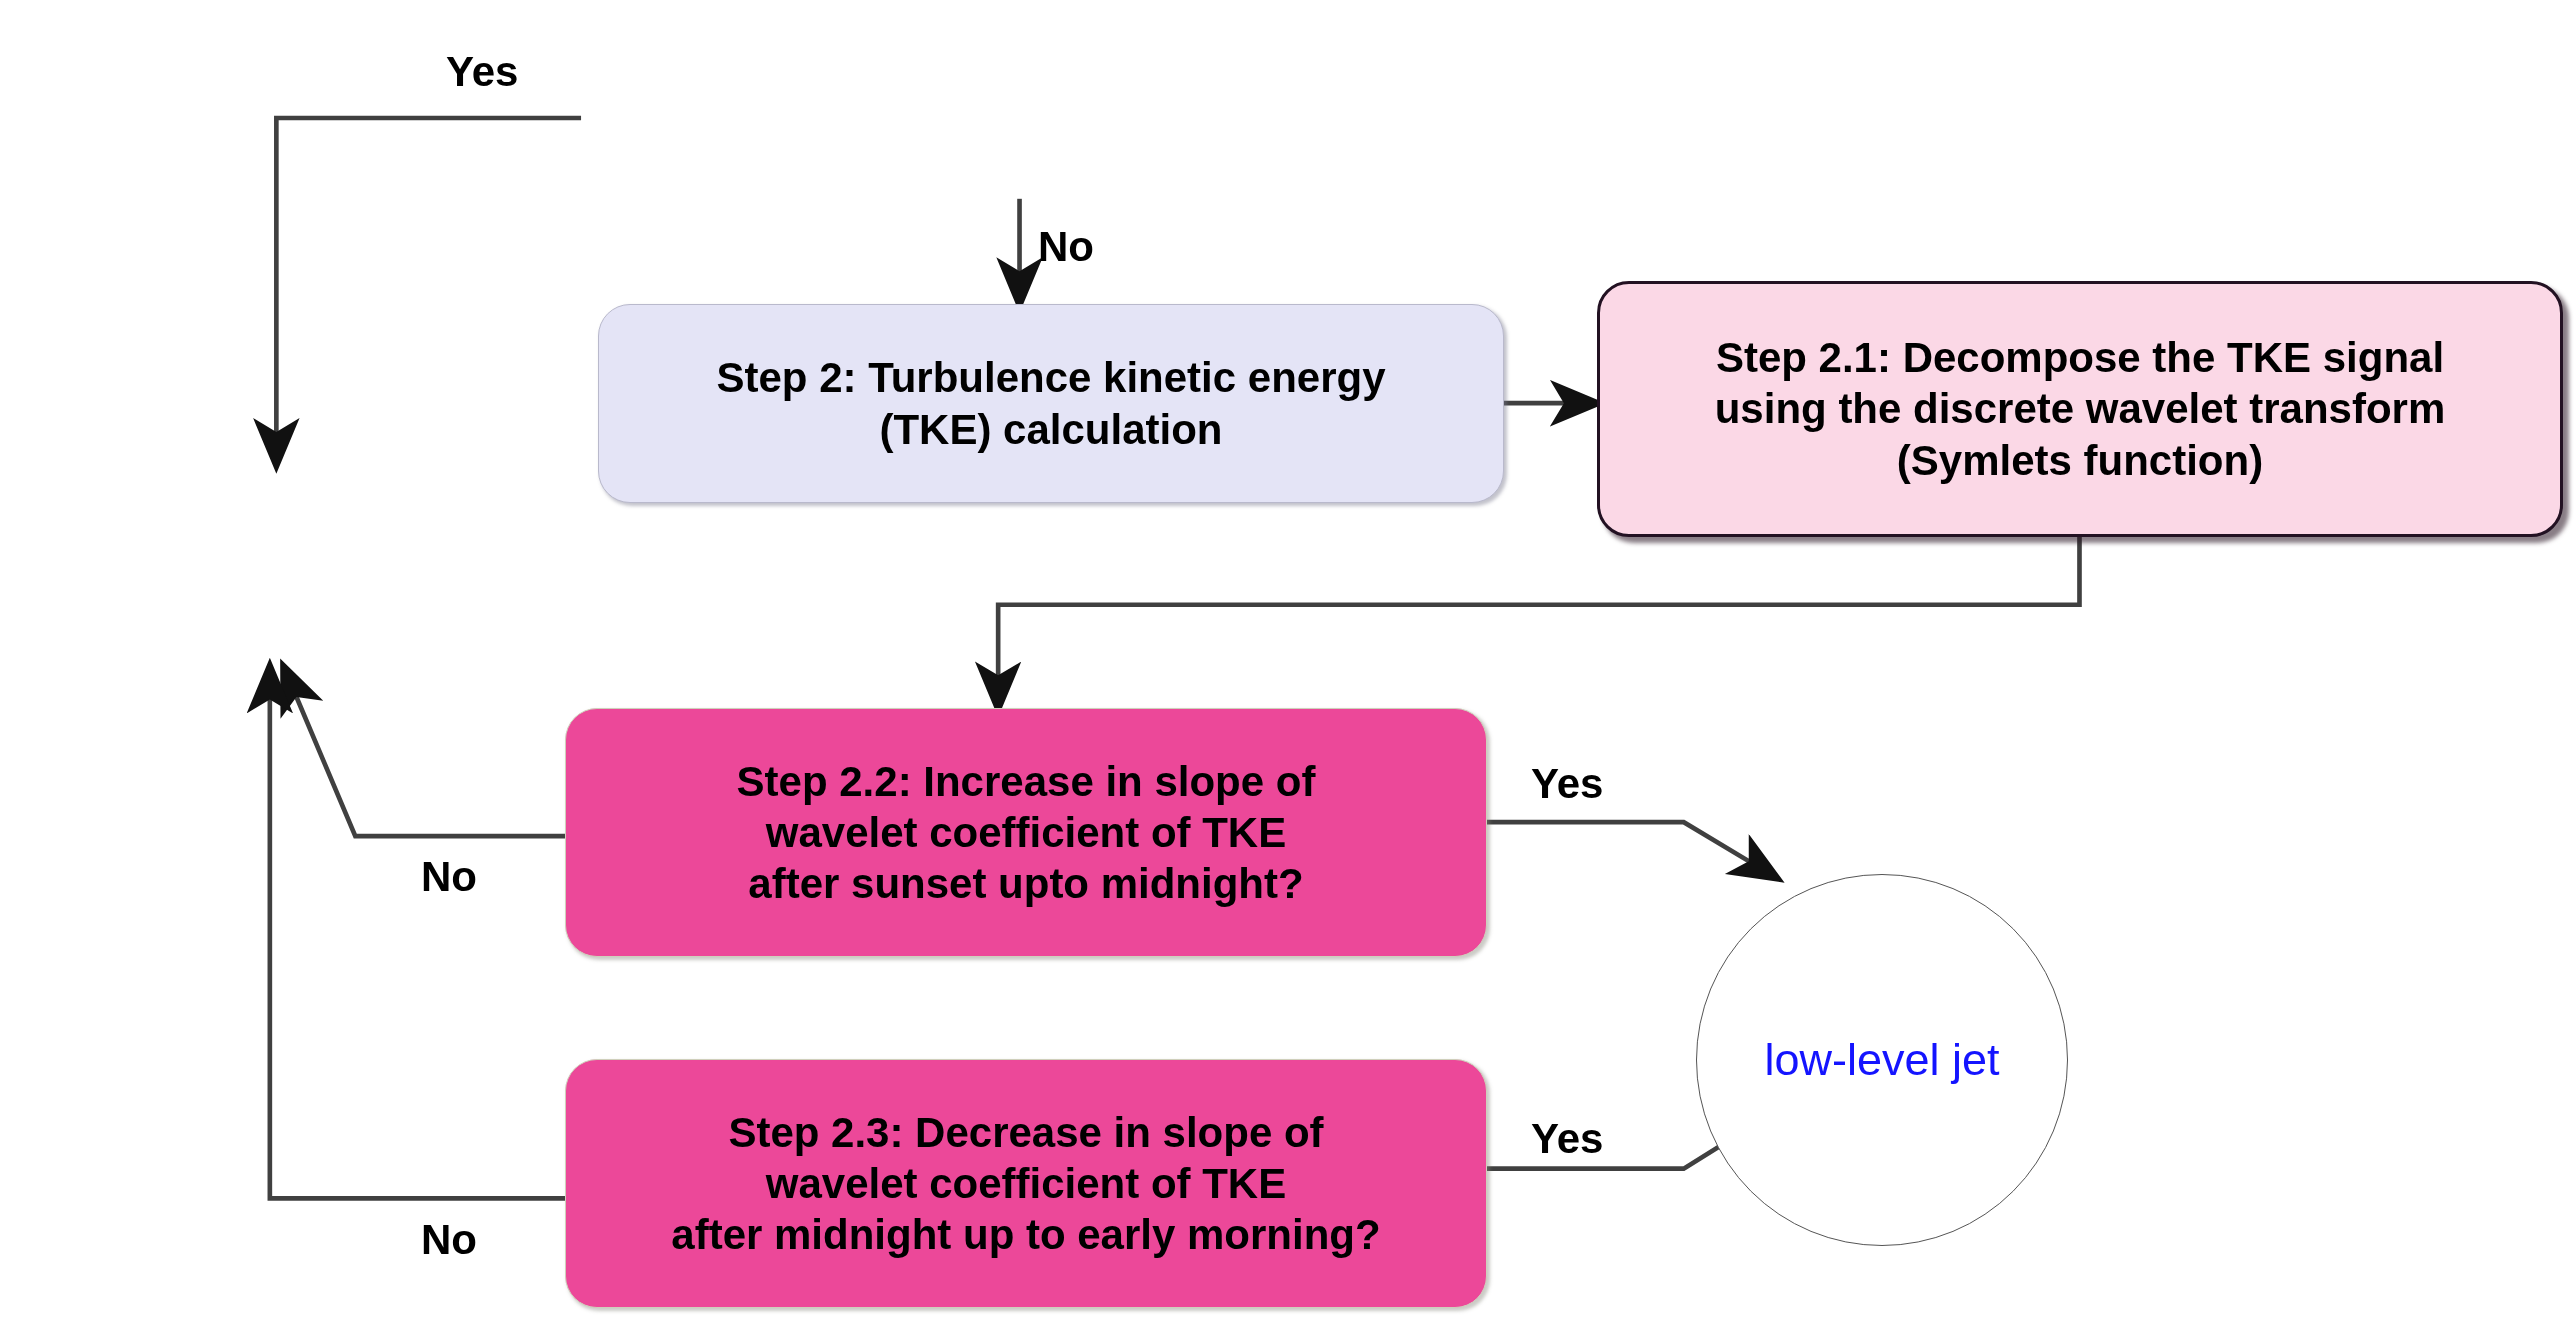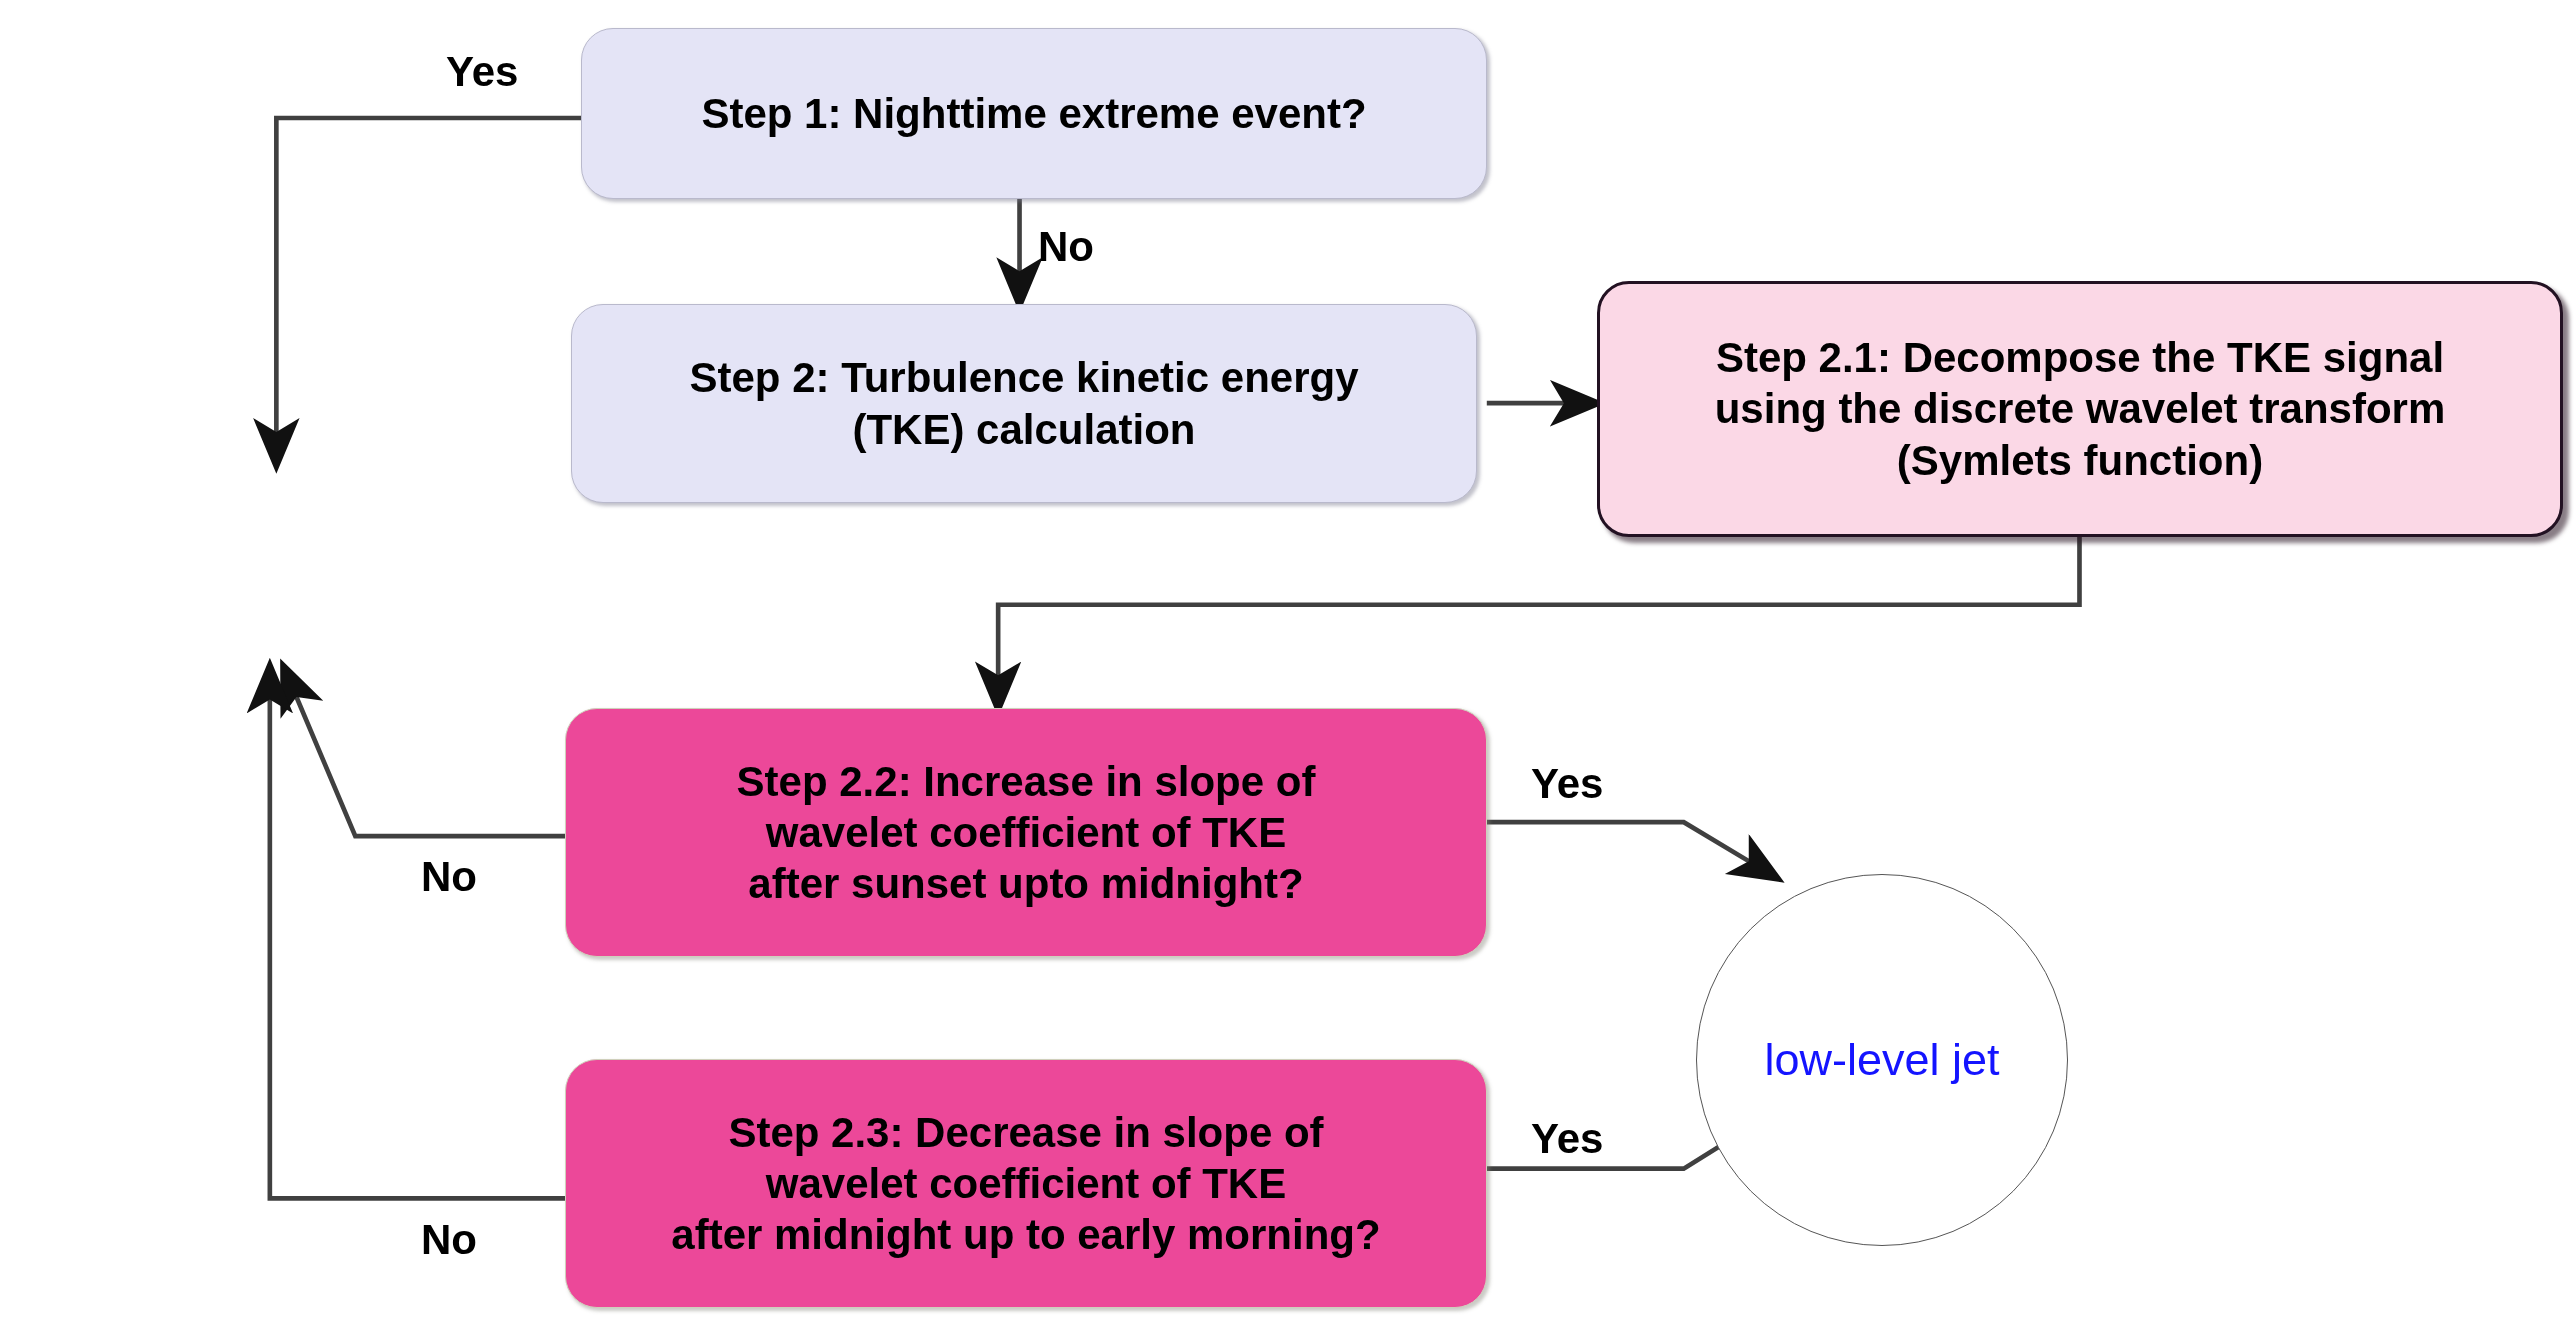--- a/index.html
+++ b/index.html
@@ -105,25 +105,22 @@
     <path d="M 1600,885 L 1812,885 L 1912,945" fill="none" stroke="#404040" stroke-width="5" marker-end="url(#arrow)"></path>
 
     <path d="M 1600,1010 L 1600,1010" fill="none" stroke="none"></path>
     <path d="M 608,900 L 382,900 L 305,718" fill="none" stroke="#404040" stroke-width="5" marker-end="url(#arrow)"></path>
 
     <path d="M 1600,1258 L 1812,1258 L 1905,1200" fill="none" stroke="#404040" stroke-width="5" marker-end="url(#arrow)"></path>
 
     <path d="M 608,1290 L 290,1290 L 290,718" fill="none" stroke="#404040" stroke-width="5" marker-end="url(#arrow)"></path>
   </svg>
 
-  <div class="node box box-lav" style="left:581px; top:28px; width:906px; height:171px;">
-    <span>Step 1: Nighttime extreme event?</span>
-  </div>
 
-  <div class="node box box-lav" style="left:571px; top:304px; width:906px; height:199px;">
+  <div class="node box box-lav" style="left:598px; top:304px; width:906px; height:199px;">
     <span>Step 2: Turbulence kinetic energy
 (TKE) calculation</span>
   </div>
 
   <div class="node box box-pink" style="left:1597px; top:281px; width:966px; height:256px;">
     <span>Step 2.1: Decompose the TKE signal
 using the discrete wavelet transform
 (Symlets function)</span>
   </div>
 

